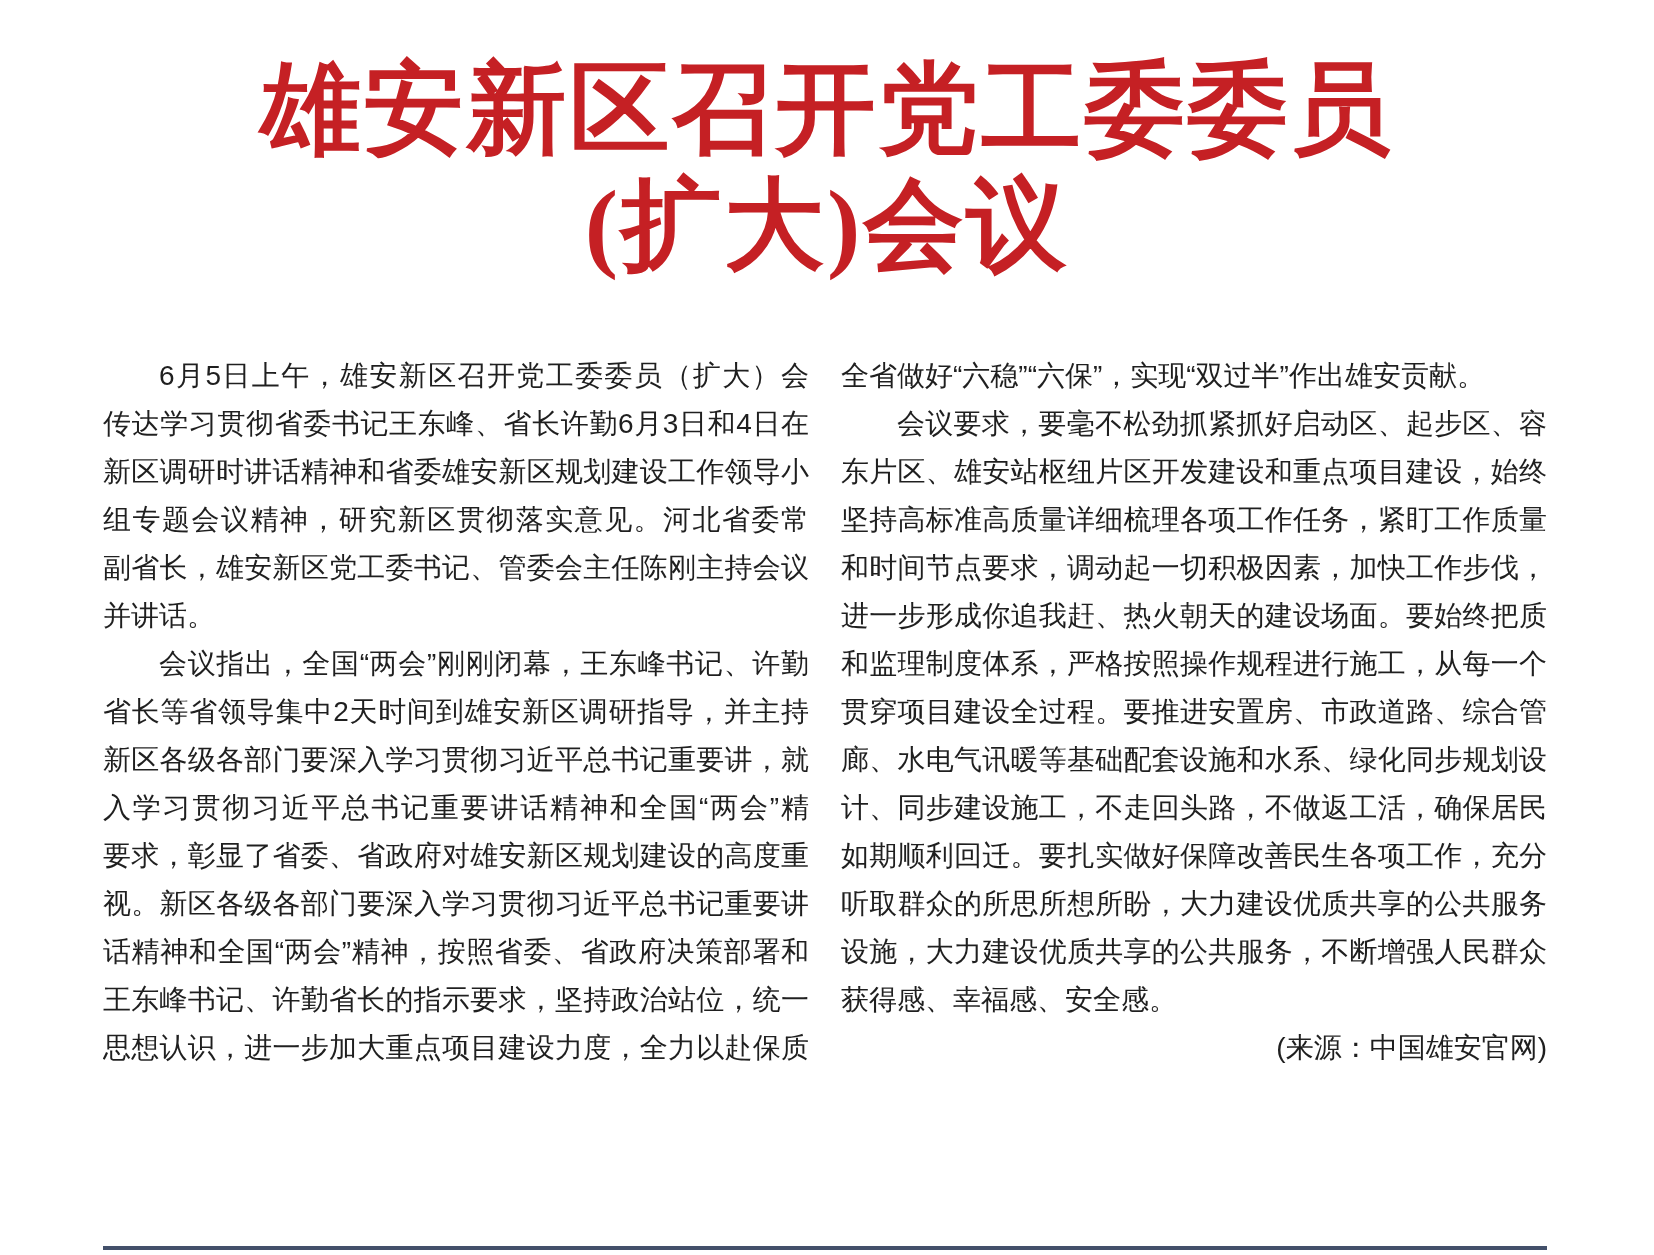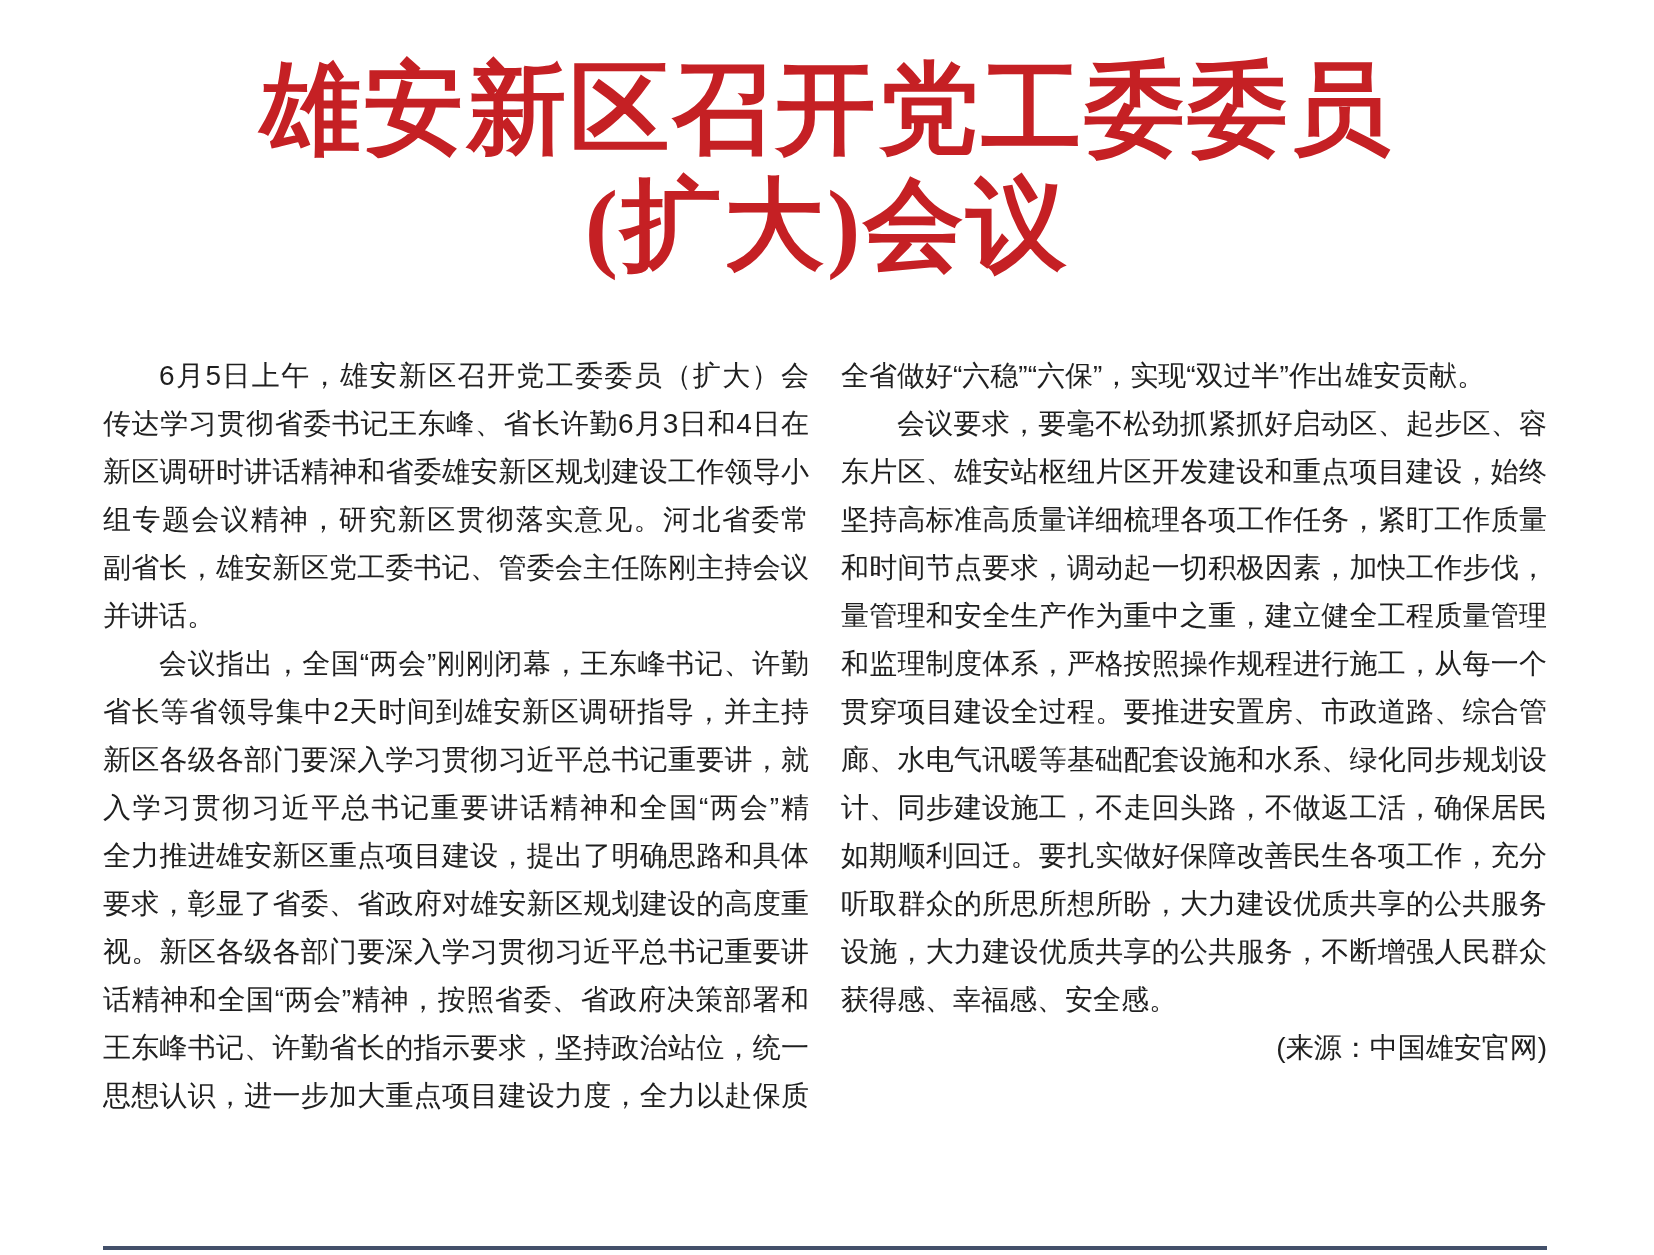--- a/index.html
+++ b/index.html
@@ -74,34 +74,33 @@
         <div class="ln fill indent">6月5日上午，雄安新区召开党工委委员（扩大）会议，</div>
         <div class="ln fill">传达学习贯彻省委书记王东峰、省长许勤6月3日和4日在</div>
         <div class="ln fill">新区调研时讲话精神和省委雄安新区规划建设工作领导小</div>
         <div class="ln fill">组专题会议精神，研究新区贯彻落实意见。河北省委常委、</div>
         <div class="ln fill">副省长，雄安新区党工委书记、管委会主任陈刚主持会议</div>
         <div class="ln">并讲话。</div>
         <div class="ln fill indent">会议指出，全国“两会”刚刚闭幕，王东峰书记、许勤</div>
         <div class="ln fill">省长等省领导集中2天时间到雄安新区调研指导，并主持</div>
         <div class="ln fill">新区各级各部门要深入学习贯彻习近平总书记重要讲，就深</div>
         <div class="ln fill">入学习贯彻习近平总书记重要讲话精神和全国“两会”精神，</div>
-        <div class="ln fill">全力推进雄安新区重点项目建设，提出了明确思路和具体</div>
         <div class="ln fill">要求，彰显了省委、省政府对雄安新区规划建设的高度重</div>
         <div class="ln fill">视。新区各级各部门要深入学习贯彻习近平总书记重要讲</div>
         <div class="ln fill">话精神和全国“两会”精神，按照省委、省政府决策部署和</div>
         <div class="ln fill">王东峰书记、许勤省长的指示要求，坚持政治站位，统一</div>
         <div class="ln fill">思想认识，进一步加大重点项目建设力度，全力以赴保质</div>
       </div>
     <div class="col">
         <div class="ln">全省做好“六稳”“六保”，实现“双过半”作出雄安贡献。</div>
         <div class="ln fill indent">会议要求，要毫不松劲抓紧抓好启动区、起步区、容</div>
         <div class="ln fill">东片区、雄安站枢纽片区开发建设和重点项目建设，始终</div>
         <div class="ln fill">坚持高标准高质量详细梳理各项工作任务，紧盯工作质量</div>
         <div class="ln fill">和时间节点要求，调动起一切积极因素，加快工作步伐，</div>
-        <div class="ln fill">量管理和安全生产作为重中之重，建立健全工程质量管理</div>
+        <div class="ln fill">进一步形成你追我赶、热火朝天的建设场面。要始终把质</div>
         <div class="ln fill">和监理制度体系，严格按照操作规程进行施工，从每一个</div>
         <div class="ln fill">贯穿项目建设全过程。要推进安置房、市政道路、综合管</div>
         <div class="ln fill">廊、水电气讯暖等基础配套设施和水系、绿化同步规划设</div>
         <div class="ln fill">计、同步建设施工，不走回头路，不做返工活，确保居民</div>
         <div class="ln fill">如期顺利回迁。要扎实做好保障改善民生各项工作，充分</div>
         <div class="ln fill">听取群众的所思所想所盼，大力建设优质共享的公共服务</div>
         <div class="ln fill">设施，大力建设优质共享的公共服务，不断增强人民群众的</div>
         <div class="ln">获得感、幸福感、安全感。</div>
         <div class="ln right">(来源：中国雄安官网)</div>
       </div>

